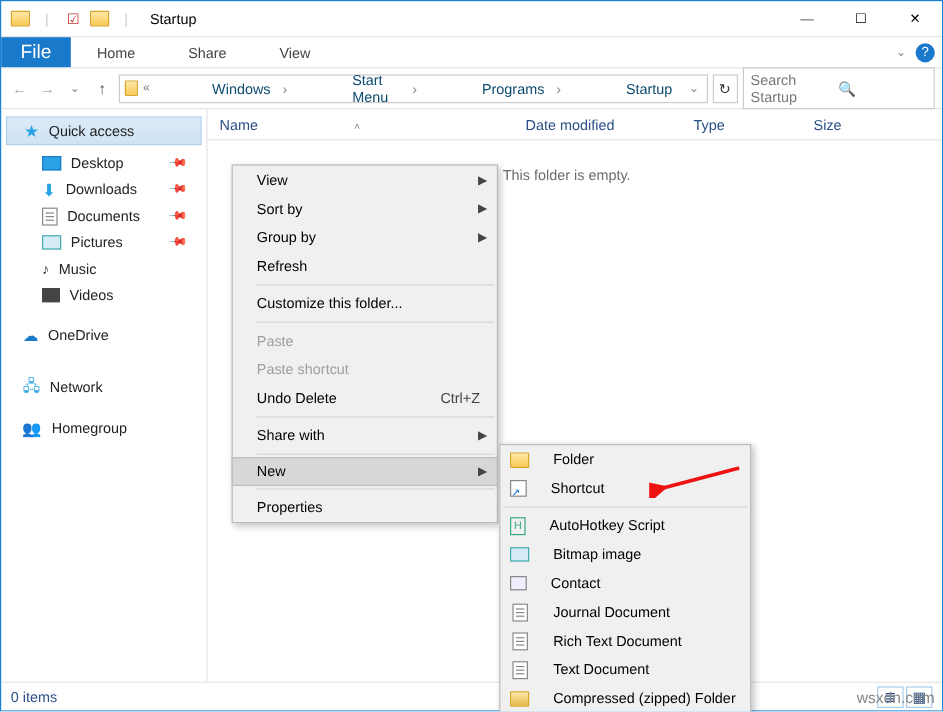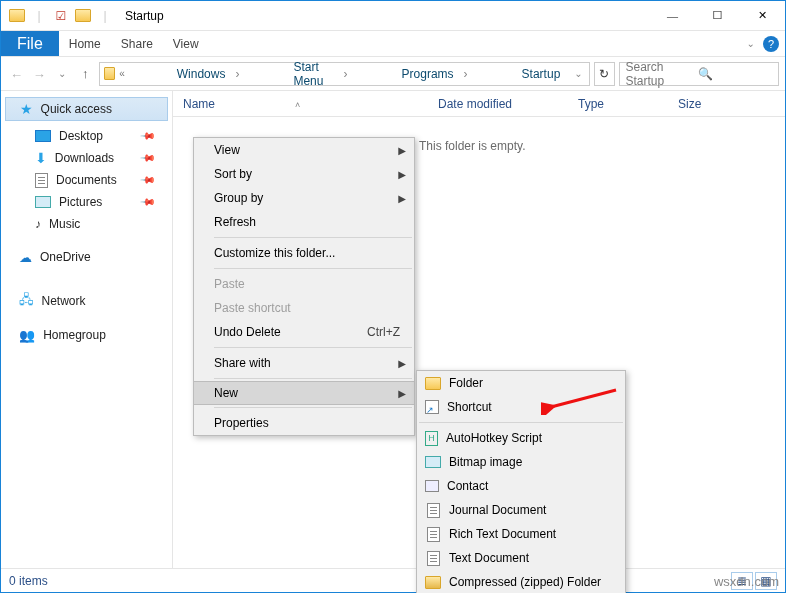--- a/index.html
+++ b/index.html
@@ -6,31 +6,31 @@
 body { background: #fff; font-size: 12px; color: #000; }
 .window { width: 786px; height: 593px; border: 1px solid #1883d7; display: flex; flex-direction: column; position: relative; }
 .titlebar { height: 30px; display: flex; align-items: center; border-bottom: 1px solid #e5e5e5; }
 .tb-icons { display: flex; align-items: center; padding-left: 6px; gap: 2px; }
 .tb-icons .ico { width: 20px; height: 20px; display: flex; align-items: center; justify-content: center; }
 .tb-title { padding-left: 10px; font-size: 12px; flex: 1; }
 .win-controls { display: flex; height: 100%; }
 .win-btn { width: 45px; height: 100%; display: flex; align-items: center; justify-content: center; font-size: 11px; font-family: "Segoe UI Symbol"; }
 .ribbon-tabs { height: 26px; display: flex; align-items: center; border-bottom: 1px solid #e5e5e5; }
 .file-tab { background: #1979ca; color: #fff; padding: 5px 16px; font-size: 16px; height: 100%; display: flex; align-items: center; }
-.rtab { padding: 0 10px; color: #444; font-size: 12px; height: 100%; display: flex; align-items: center; }
+.rtab { padding: 0 22px; color: #444; font-size: 12px; height: 100%; display: flex; align-items: center; }
 .ribbon-right { margin-left: auto; display: flex; align-items: center; padding-right: 6px; gap: 8px; }
 .help-ico { background: #1979ca; color: #fff; width: 16px; height: 16px; border-radius: 8px; display: flex; align-items: center; justify-content: center; font-size: 11px; }
 .addr-row { height: 34px; display: flex; align-items: center; border-bottom: 1px solid #e5e5e5; padding: 0 6px; gap: 4px; }
 .nav-arrow { width: 24px; height: 24px; display: flex; align-items: center; justify-content: center; color: #b0b0b0; font-size: 13px; }
 .addr-bar { flex: 1; height: 24px; border: 1px solid #ccc; display: flex; align-items: center; padding: 0 4px; gap: 4px; }
 .crumb { padding: 0 4px; color: #0c4a6e; margin-left: 44px; }
 .crumb-sep { color: #888; padding: 0 2px; }
 .addr-ctrl { width: 18px; display: flex; align-items: center; justify-content: center; color: #555; }
 .refresh-btn { width: 26px; height: 24px; border: 1px solid #ccc; display: flex; align-items: center; justify-content: center; color: #333; }
-.search-box { width: 200px; height: 24px; border: 1px solid #ccc; display: flex; align-items: center; padding: 0 6px; color: #777; }
+.search-box { width: 200px; height: 35px; border: 1px solid #ccc; display: flex; align-items: center; padding: 0 6px; color: #777; }
 .search-box span { flex: 1; }
 .body { flex: 1; display: flex; overflow: hidden; }
 .sidebar { width: 172px; border-right: 1px solid #e5e5e5; padding-top: 6px; overflow: hidden; position:relative; }
 .side-item { display: flex; align-items: center; height: 24px; padding-left: 18px; gap: 8px; color: #222; }
 .side-item.quick { background: linear-gradient(#dbeaf7,#cfe3f5); border: 1px solid #a9cceb; margin: 0 4px 4px 4px; padding-left: 14px; }
 .side-sub { padding-left: 34px; height: 22px; display: flex; align-items: center; gap: 8px; color: #222; }
 .pin { margin-left: auto; margin-right: 18px; color: #888; font-size: 10px; transform: rotate(45deg); }
 .side-gap { height: 10px; }
 .content { flex: 1; position: relative; }
 .cols { display: flex; border-bottom: 1px solid #e5e5e5; height: 26px; align-items: center; color: #2b4f87; font-size: 12px; }
@@ -64,21 +64,21 @@
 
 .ctx-menu { position: absolute; background: #f0f0f0; border: 1px solid #bcbcbc; box-shadow: 2px 2px 6px rgba(0,0,0,0.25); font-size: 12px; }
 .ctx-item { height: 24px; display: flex; align-items: center; padding: 0 30px 0 20px; position: relative; white-space: nowrap; }
 .ctx-item.hov { background: #d7d7d7; border: 1px solid #bcbcbc; margin: -1px; }
 .ctx-item.disabled { color: #9e9e9e; }
 .ctx-sep { height: 1px; background: #d4d4d4; margin: 3px 2px 3px 20px; }
 .ctx-arrow { position: absolute; right: 8px; color: #444; font-size: 10px; }
 .ctx-short { position: absolute; right: 14px; color: #444; }
 
 .submenu { position: absolute; background: #f0f0f0; border: 1px solid #bcbcbc; box-shadow: 2px 2px 6px rgba(0,0,0,0.25); font-size: 12px; }
-.sm-item { height: 24px; display: flex; align-items: center; padding: 0 28px 0 8px; gap: 8px; white-space: nowrap; }
+.sm-item { height: 24px; display: flex; align-items: center; padding: 0 28px 0 8px; gap: 20px; white-space: nowrap; }
 .sm-ico { width: 16px; height: 16px; display: flex; align-items: center; justify-content: center; }
 .sm-sep { height: 1px; background: #d4d4d4; margin: 3px 2px; }
 
 
 .arrow-annot { position: absolute; left: 540px; top: 384px; pointer-events: none; }
 .arrow-annot svg { display: block; }
 
 .chevron { color: #888; font-size: 10px; }
 </style>
 </head>
@@ -165,20 +165,24 @@
         </div>
       <div class="side-sub">
           <div class="ico-pic"></div>
           <span>Pictures</span>
           <span class="pin">📌</span>
         </div>
       <div class="side-sub">
           <span class="ico-music">♪</span>
           <span>Music</span>
         </div>
+      <div class="side-sub">
+          <div class="ico-vid"></div>
+          <span>Videos</span>
+        </div>
       <div class="side-gap"></div>
       <div class="side-item">
           <span class="ico-cloud">☁</span>
           <span>OneDrive</span>
         </div>
       <div class="side-gap"></div>
       <div class="side-gap"></div>
       <div class="side-item">
           <span class="ico-net">🖧</span>
           <span>Network</span>

